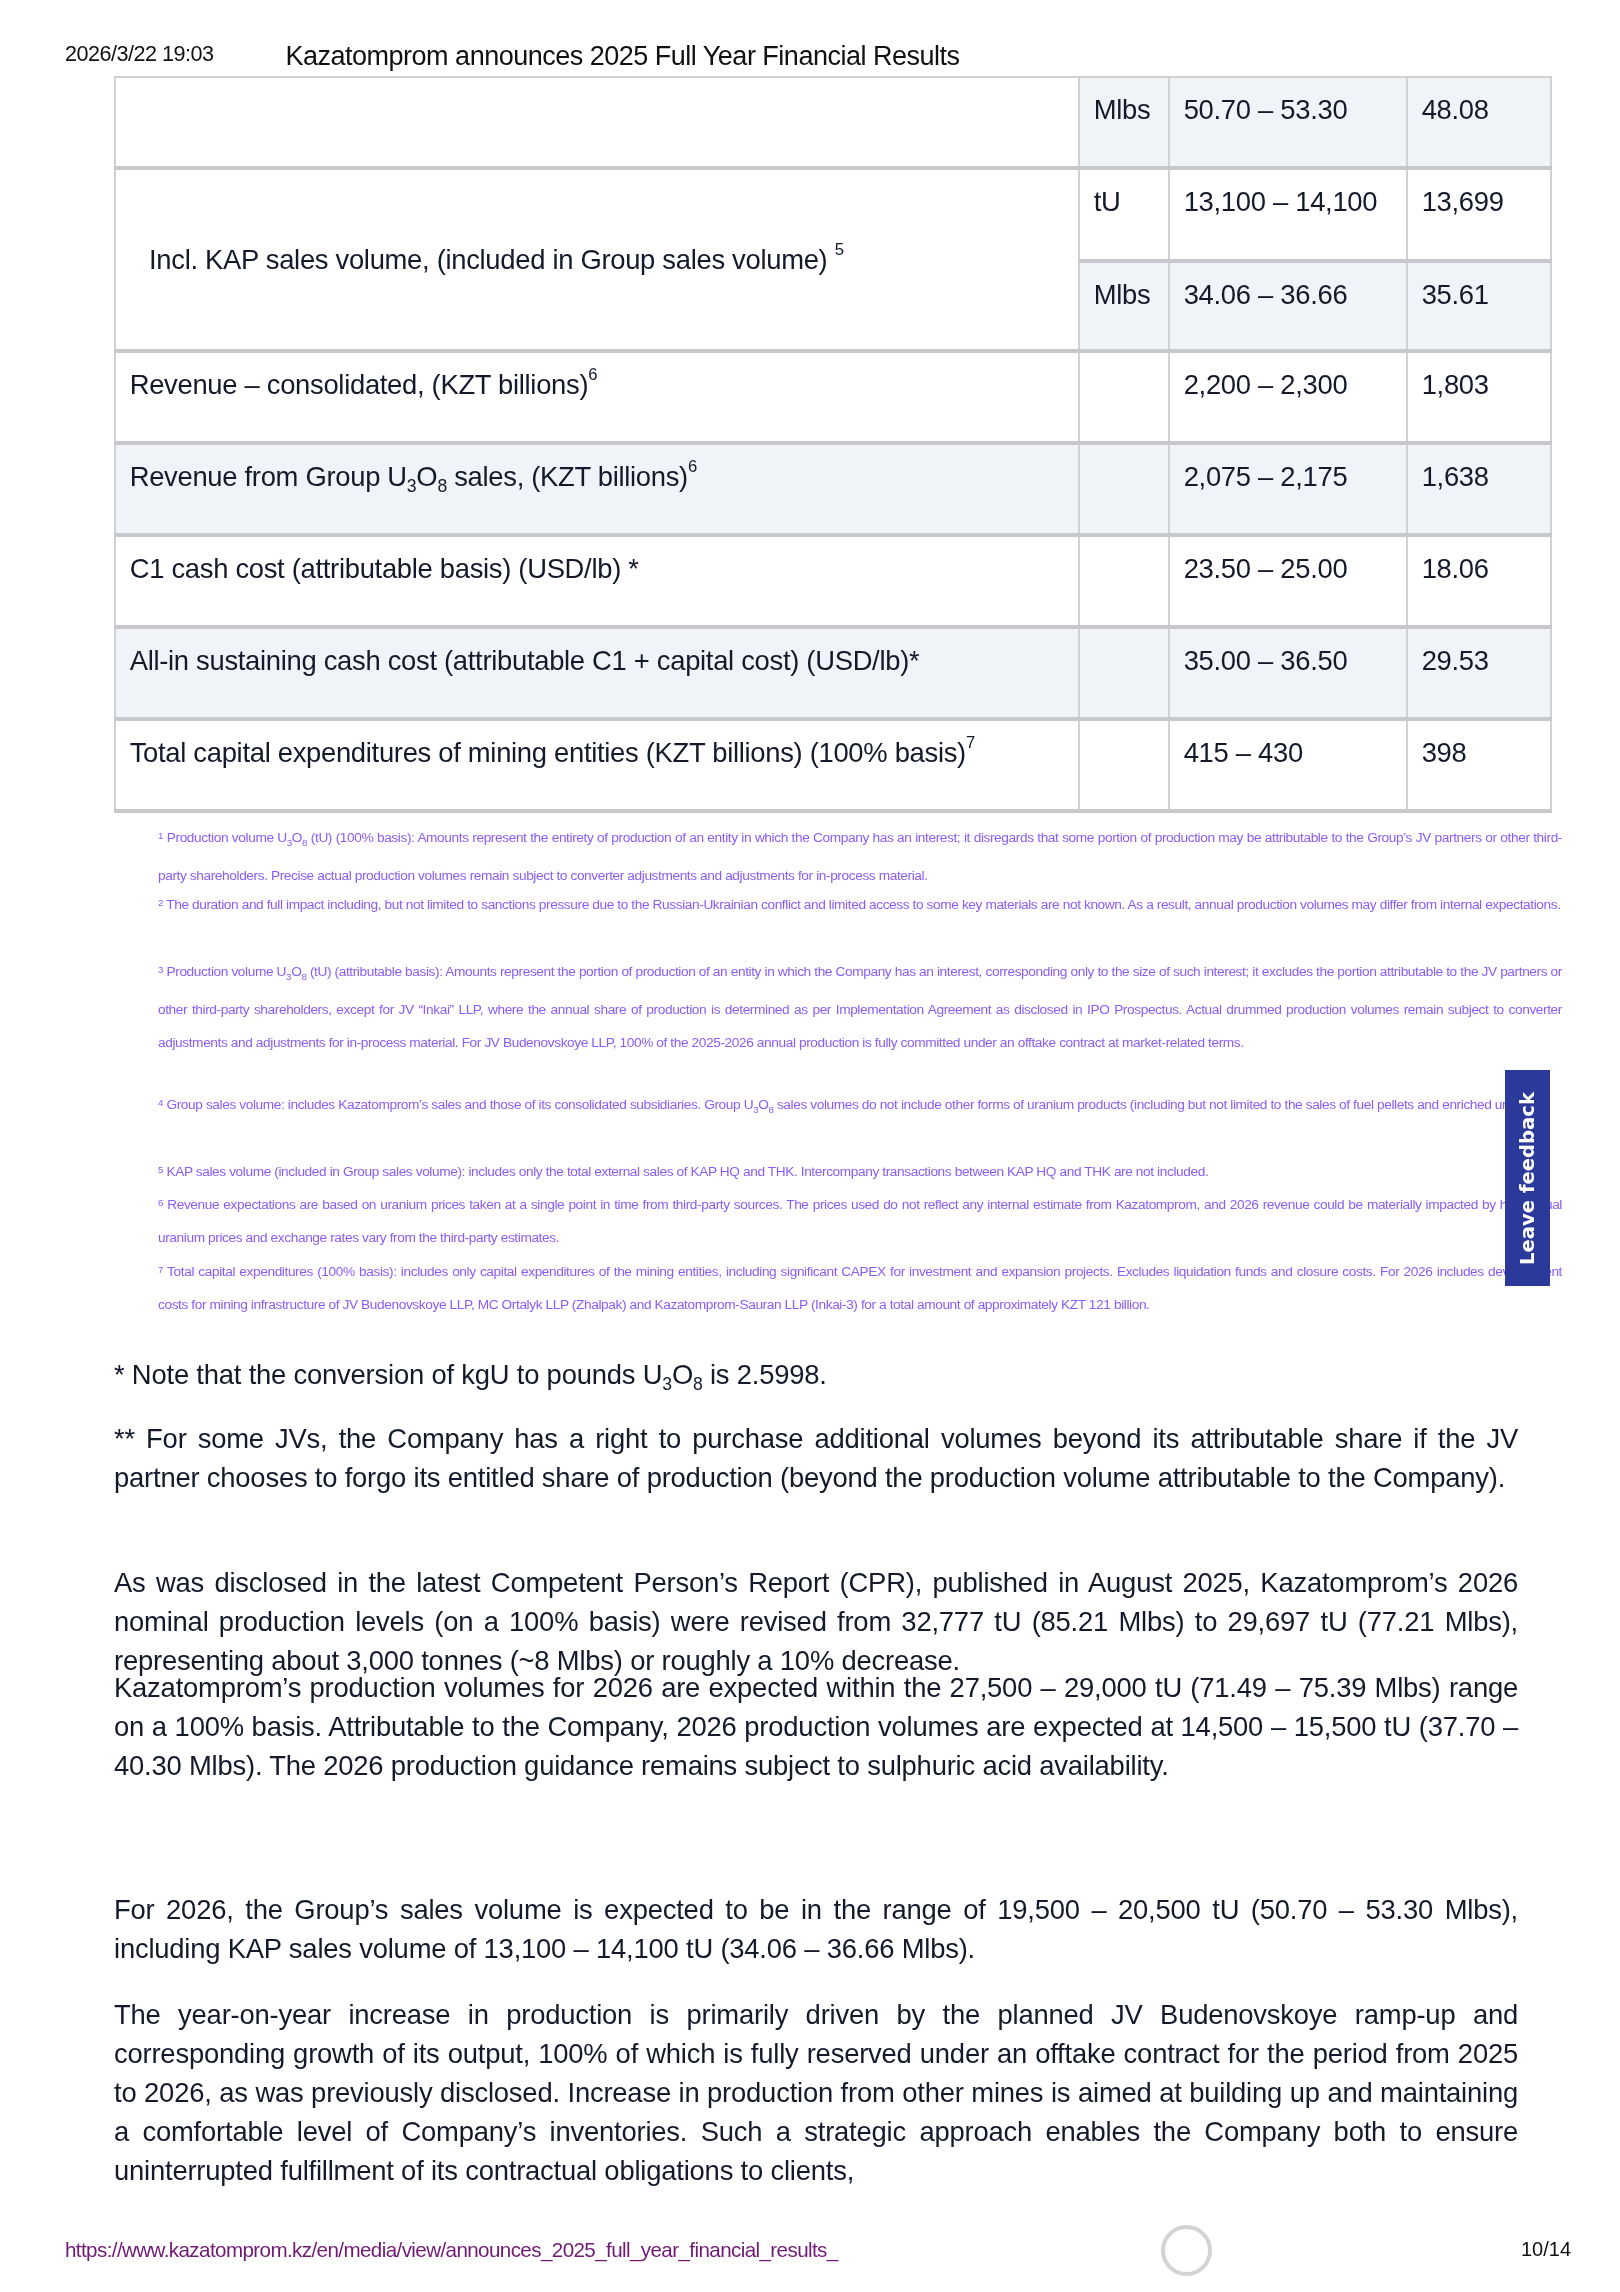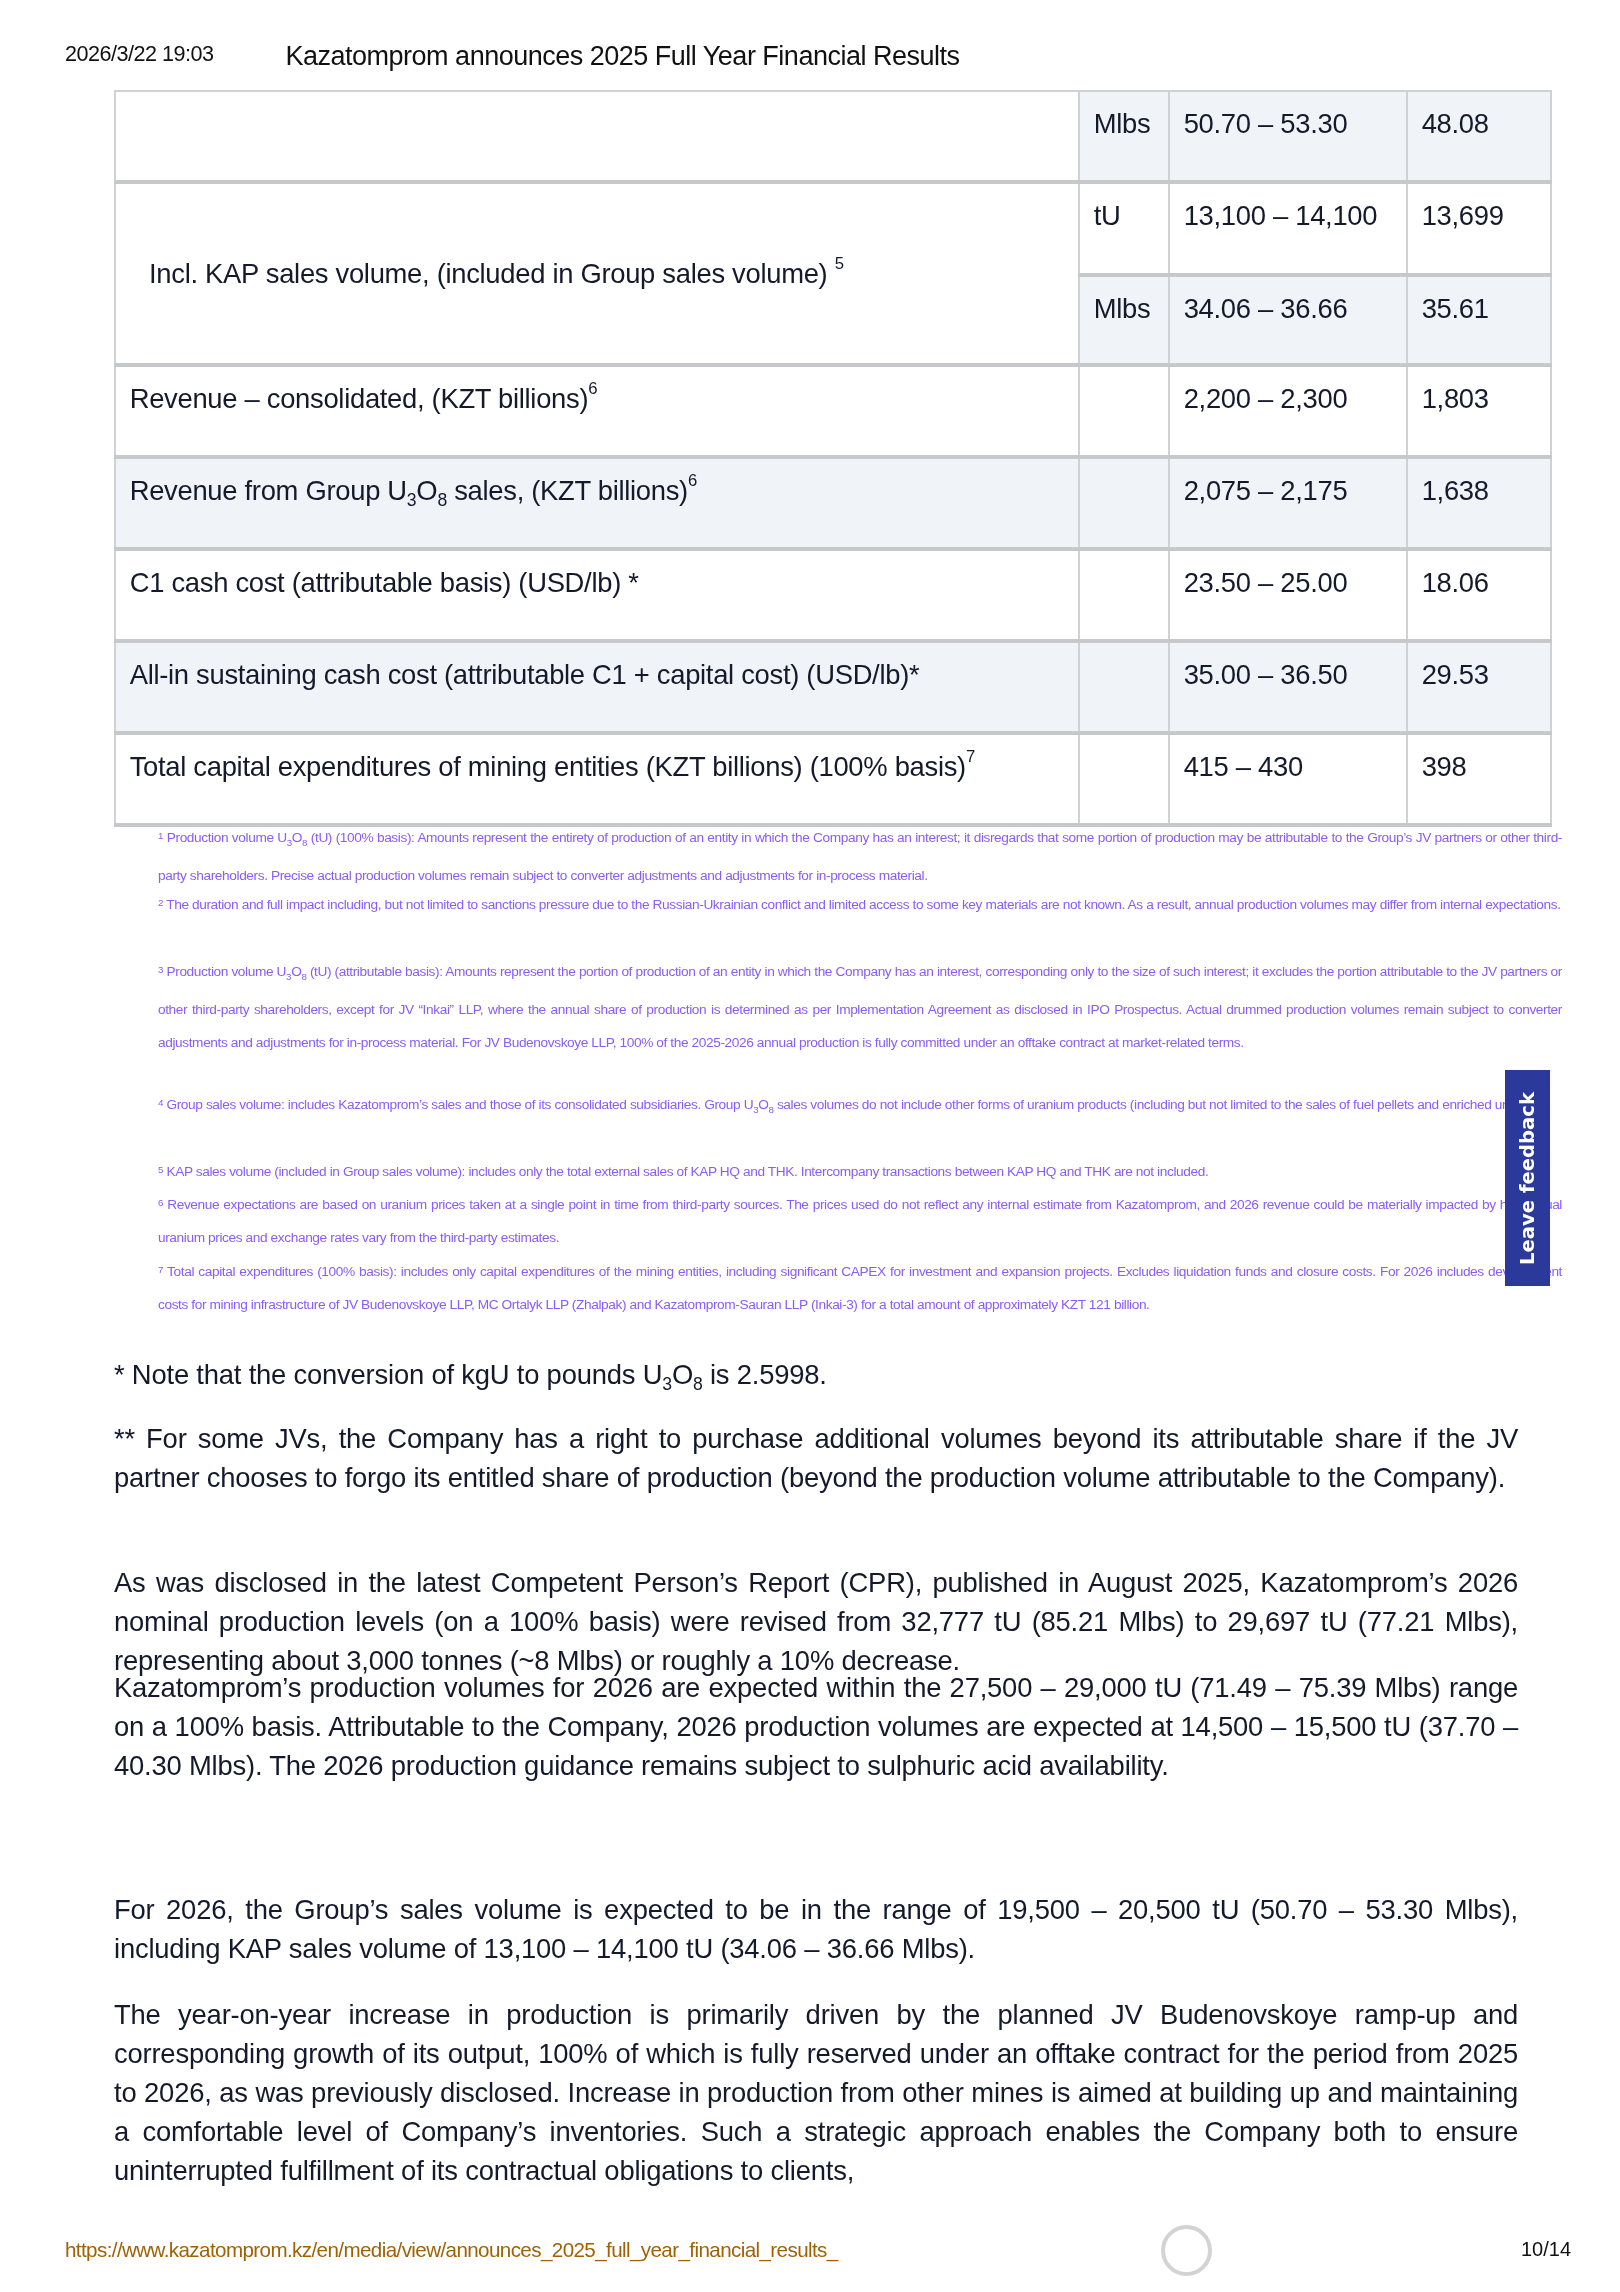--- a/index.html
+++ b/index.html
@@ -1,25 +1,25 @@
 <!DOCTYPE html>
 <html><head>
 <meta charset="utf-8">
 <style>
   html, body { margin:0; padding:0; background:#ffffff; }
   body { width:1620px; height:2293px; position:relative; overflow:hidden; color:#141a2b; font-family:"Liberation Sans", sans-serif; }
   .hdr-date { position:absolute; left:65px; top:41px; font-size:21.6px; color:#111; font-family:"Liberation Sans", sans-serif; letter-spacing:-0.5px; }
   .hdr-title { position:absolute; left:0; width:1862px; top:41px; text-align:center; font-size:27px; color:#111; letter-spacing:-0.5px; }
   .hdr-title { left:0; width:1862px; }
-  .ftr-url { position:absolute; left:65px; top:2238px; font-size:20.6px; color:#a16207; letter-spacing:-0.6px; }
+  .ftr-url { position:absolute; left:65px; top:2238px; font-size:20.6px; color:#701a75; letter-spacing:-0.6px; }
   .ftr-page { position:absolute; left:1521px; top:2238px; font-size:20px; color:#111; }
   .watermark { position:absolute; left:1161px; top:2220px; font-size:45px; color:rgba(190,190,190,0.75); font-family:"DejaVu Sans", sans-serif; font-weight:bold; letter-spacing:1px; }
   .wm-logo { display:inline-block; width:43px; height:43px; border:4.9px solid rgba(200,200,200,0.8); border-radius:50%; vertical-align:middle; margin-right:9.8px; }
 
-  table.guid { position:absolute; left:114px; top:90px; width:1437px; border-collapse:collapse; table-layout:fixed; font-size:27.4px; }
+  table.guid { position:absolute; left:114px; top:76px; width:1437px; border-collapse:collapse; table-layout:fixed; font-size:27.4px; }
   table.guid td { border:2px solid #cfd1d5; padding:0 13.7px; vertical-align:top; padding-top:15.7px; letter-spacing:-0.3px; }
   table.guid tr.hb td { border-bottom:4.9px solid #c6c8cc; }
   td.shade { background:#f0f4f8; }
   td.lbl { padding-left:13.7px; }
   td.unit { padding-left:11.8px; padding-right:3.9px; }
   sup { font-size:16.7px; vertical-align:top; position:relative; top:-3.9px; }
   sub { font-size:17.6px; }
 
   .fn { position:absolute; left:114px; width:1404px; font-size:13.7px; line-height:33px; text-align:justify; color:#8b5cf6; letter-spacing:-0.4px;margin-left:44px; }
   .fn sup { font-size:9.8px; top:-2px; }

